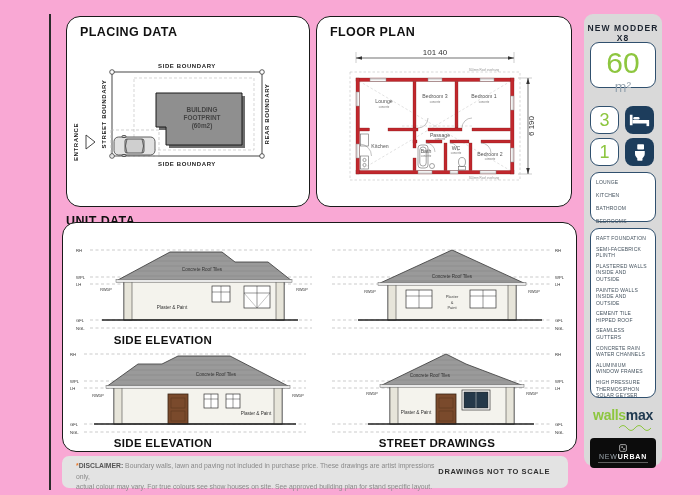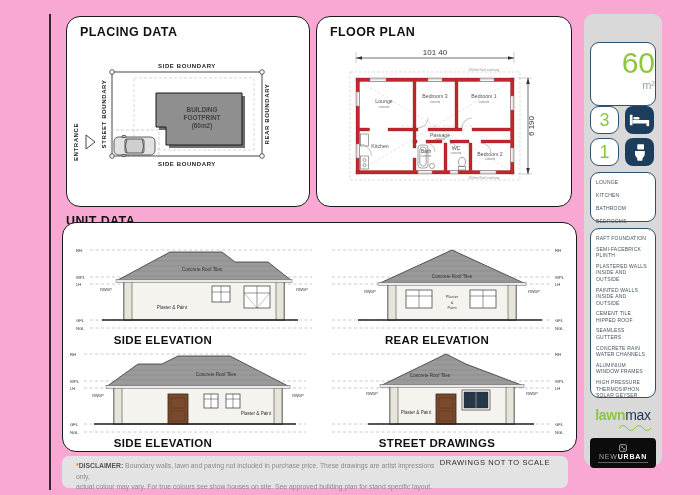--- a/index.html
+++ b/index.html
@@ -8,51 +8,51 @@
   .abs{position:absolute;}
   
   .frame{position:absolute;background:#fff;border:1.6px solid #1a1a1a;border-radius:14px;}
   .sec-title{position:absolute;font-size:12.5px;font-weight:bold;letter-spacing:.4px;color:#111;white-space:nowrap;}
   
   .edge-line{position:absolute;left:49px;top:14px;width:1.6px;height:476px;background:#2b2b2b;}
   
   .sidebar{position:absolute;left:584px;top:14px;width:78px;height:452px;background:#d9d9d9;border-radius:9px;}
   .sb-model{margin-top:9px;text-align:center;font-size:8.5px;font-weight:bold;letter-spacing:1.1px;color:#1c2430;}
   .sb-box{position:absolute;background:#fff;border:1.3px solid #30506e;border-radius:9px;box-sizing:border-box;}
-  .sb-area{left:6px;top:28px;width:66px;height:64px;text-align:right;}
+  .sb-area{left:6px;top:28px;width:66px;height:46px;text-align:center;}
   .sb-area .num{display:block;margin-top:5px;font-size:30px;line-height:30px;color:#8dc63f;}
-  .sb-area .unit{display:block;font-size:11px;color:#97a5b0;margin-top:1px;}
+  .sb-area .unit{display:block;font-size:14px;color:#97a5b0;margin-top:1px;}
   .sb-num{width:29px;height:28px;text-align:center;}
   .sb-num span{display:block;margin-top:3px;font-size:18px;line-height:20px;color:#8dc63f;}
   .sb-ico{position:absolute;width:29px;height:28px;background:#1d3d5c;border-radius:8px;
           display:flex;align-items:center;justify-content:center;}
   .sb-list{left:6px;width:66px;padding:6px 5px;box-sizing:border-box;}
   .sb-list .item{font-size:5px;letter-spacing:.2px;color:#44525e;line-height:1.3;}
   .sb-rooms{top:158px;height:50px;}
   .sb-rooms .item{margin-bottom:6.5px;}
   .sb-feats{top:214px;height:170px;}
   .sb-feats .item{margin-bottom:4.2px;}
   .sb-brand{position:absolute;left:0;top:392px;width:78px;text-align:center;}
   .sb-brand .valu{font-size:14px;font-weight:bold;color:#8dc63f;letter-spacing:-.3px;}
-  .sb-brand .max{font-size:14px;font-weight:normal;color:#203a50;letter-spacing:-.3px;}
+  .sb-brand .max{font-size:14px;font-weight:bold;color:#203a50;letter-spacing:-.3px;}
   .nu-box{position:absolute;left:6px;top:424px;width:66px;height:30px;background:#0c0c0c;border-radius:4px;
           display:flex;flex-direction:column;align-items:center;justify-content:center;gap:1px;}
   .nu-text{font-size:7px;letter-spacing:.8px;line-height:7px;}
   .nu-text .new{color:#9aa4ab;font-weight:normal;}
   .nu-text .urban{color:#fff;font-weight:bold;}
   .nu-line{width:50px;height:1px;background:#5f5f5f;margin-top:1px;}
   
   .ele-caption{position:absolute;width:160px;text-align:center;font-size:11.5px;font-weight:bold;
                letter-spacing:.3px;color:#111;white-space:nowrap;}
   
   .footer-bar{position:absolute;left:62px;top:456px;width:506px;height:32px;background:#e3e3e3;border-radius:7px;}
   .disc{position:absolute;left:14px;top:5px;width:360px;font-size:6.8px;line-height:1.55;color:#8a8a8a;}
   .disc b{color:#555;}
   .disc .ast{color:#e8782a;font-weight:bold;}
-  .scale-note{position:absolute;right:18px;top:2px;font-size:7.5px;font-weight:normal;letter-spacing:.6px;color:#2e2e2e;}
+  .scale-note{position:absolute;right:18px;top:11px;font-size:7.5px;font-weight:bold;letter-spacing:.6px;color:#2e2e2e;}
   
   svg text{font-family:"Liberation Sans",sans-serif;fill:#444;}
   svg .bnd{font-size:6px;font-weight:bold;letter-spacing:.6px;fill:#222;}
   svg .lvl-lab{font-size:4.2px;fill:#333;}
   svg .lvl{stroke:#b5b5b5;stroke-width:.7;stroke-dasharray:3,2.5;}
   svg .tiny{font-size:3px;fill:#999;}
   svg .room{font-size:5.2px;fill:#555;}
   svg .roomsub{font-size:2.7px;fill:#777;}
   svg .dim{font-size:8px;fill:#333;}
   svg .anno{font-size:4.6px;fill:#333;}
@@ -226,20 +226,21 @@
       <text class="room" x="104" y="117" font-size="4.4">Bath</text>
       <text class="roomsub" x="104" y="120.5" font-size="2.4">concrete</text>
       <text class="room" x="134" y="114" font-size="4.4">WC</text>
       <text class="roomsub" x="134" y="117.5" font-size="2.4">concrete</text>
       <text class="room" x="168" y="120" font-size="4.8">Bedroom 2</text>
       <text class="roomsub" x="168" y="124">concrete</text>
     </g>
   </svg>
 
   <div class="sidebar">
+    <div class="sb-model">NEW MODDER X8</div>
 
     <div class="sb-box sb-area">
       <span class="num">60</span>
       <span class="unit">m²</span>
     </div>
 
     <div class="sb-box sb-num" style="left:6px;top:92px;">
       <span>3</span>
     </div>
     <div class="sb-ico" style="left:41px;top:92px;">
@@ -279,21 +280,21 @@
       <div class="item">PLASTERED WALLS INSIDE AND OUTSIDE</div>
       <div class="item">PAINTED WALLS INSIDE AND OUTSIDE</div>
       <div class="item">CEMENT TILE HIPPED ROOF</div>
       <div class="item">SEAMLESS GUTTERS</div>
       <div class="item">CONCRETE RAIN WATER CHANNELS</div>
       <div class="item">ALUMINIUM WINDOW FRAMES</div>
       <div class="item" style="margin-bottom:0;">HIGH PRESSURE THERMOSIPHON SOLAR GEYSER</div>
     </div>
 
     <div class="sb-brand">
-      <span class="valu">lawn</span><span class="max">max</span>
+      <span class="valu">walls</span><span class="max">max</span>
       <svg width="34" height="7" viewBox="0 0 34 7" style="display:block;margin:0 auto 0 34px;">
         <path d="M1,4 q4,-5 8,0 t8,0 t8,0 t8,0" fill="none" stroke="#8dc63f" stroke-width="1"></path>
       </svg>
     </div>
 
     <div class="nu-box">
       <svg width="8" height="8" viewBox="0 0 10 10">
         <rect x="0.8" y="0.8" width="8.4" height="8.4" rx="1.5" fill="none" stroke="#c9c9c9" stroke-width="1"></rect>
         <rect x="3" y="3" width="1.8" height="1.8" fill="#c9c9c9"></rect>
         <rect x="5.4" y="5.4" width="1.8" height="1.8" fill="#c9c9c9"></rect>
@@ -398,21 +399,20 @@
     </g>
     <g text-anchor="middle" font-size="4" fill="#333">
       <text x="134" y="58">Plaster</text>
       <text x="134" y="63.5">&amp;</text>
       <text x="134" y="69">Paint</text>
     </g>
     <text class="rwdp" x="52" y="53" text-anchor="middle">RWDP</text>
     <text class="rwdp" x="216" y="53" text-anchor="middle">RWDP</text>
     <line x1="40" y1="80" x2="224" y2="80" stroke="#222" stroke-width="1.6"></line>
   </svg>
-  <div class="ele-caption" style="left:357px;top:334px;">REAR ELEVATION</div>
 
   <svg class="abs" style="left:66px;top:344px;" width="252" height="94" viewBox="0 0 252 94">
     <g>
       <line class="lvl" x1="18" y1="10" x2="240" y2="10"></line>
         <line class="lvl" x1="18" y1="37" x2="240" y2="37"></line>
       <line class="lvl" x1="18" y1="44" x2="240" y2="44"></line>
         <line class="lvl" x1="18" y1="80" x2="240" y2="80"></line>
       <line class="lvl" x1="18" y1="88" x2="240" y2="88"></line>
       <text class="lvl-lab" x="4" y="11.5">RH</text>
       <text class="lvl-lab" x="4" y="38.5">WPL</text>

